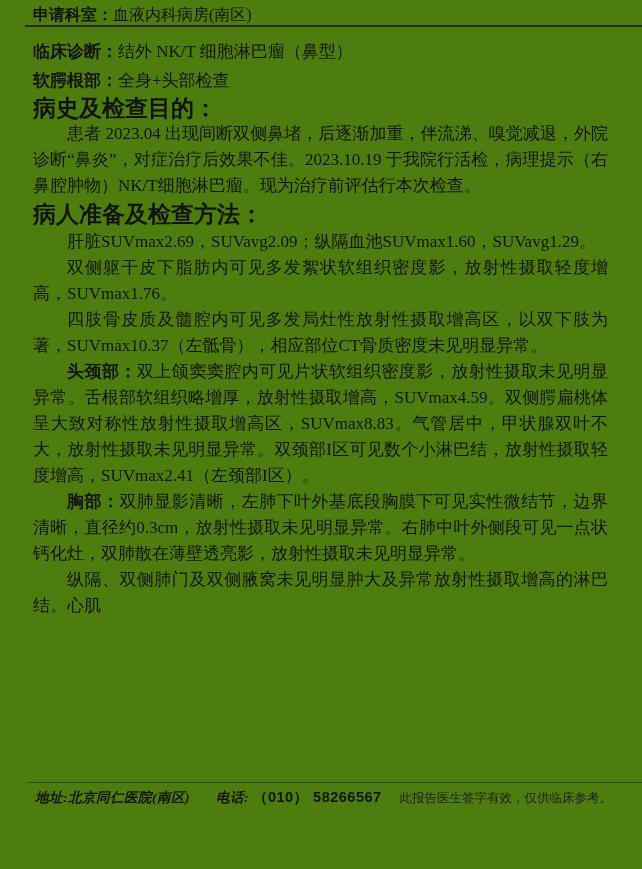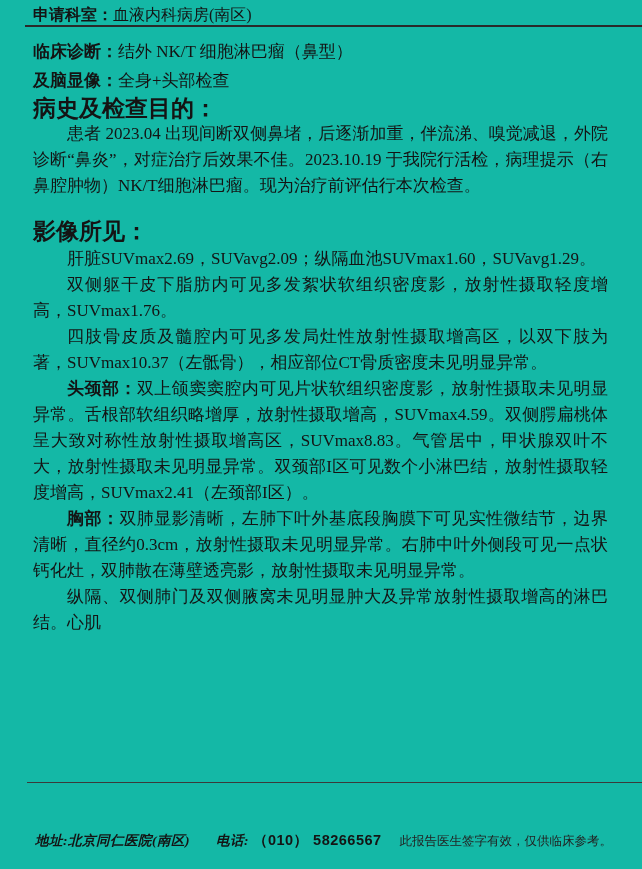--- a/index.html
+++ b/index.html
@@ -1,20 +1,20 @@
 <!DOCTYPE html>
 <html><head>
 <meta charset="utf-8">
 <style>
   html, body { margin: 0; padding: 0; background: #ffffff; }
   .page {
     position: relative;
     width: 642px;
     height: 869px;
-    background: #14b8a6;
+    background: #4d7c0f;
     color: #141414;
     font-family: "Liberation Serif", "DejaVu Serif", serif;
     box-sizing: border-box;
     padding: 4px 34px 12px 33px;
     overflow: hidden;
   }
   .row { white-space: nowrap; }
   .dept-row { font-size: 16px; line-height: 22px; }
   .label-b { font-weight: bold; }
   .top-rule {
@@ -56,21 +56,20 @@
     font-weight: bold;
     font-size: 13.5px;
     letter-spacing: 0.5px;
   }
   .footer-phone {
     margin-left: 26px;
     font-style: italic;
     font-weight: bold;
     font-size: 13.5px;
     letter-spacing: 0.5px;
-    margin-top: 43px;
   }
   .footer-phone-num {
     font-family: "Liberation Sans", "DejaVu Sans", sans-serif;
     font-style: normal;
     font-weight: bold;
     font-size: 14.5px;
     letter-spacing: 0.5px;
   }
   .footer-note {
     margin-left: auto;
@@ -87,33 +86,33 @@
     <span class="label-b">申请科室：</span><span>血液内科病房(南区)</span>
   </div>
 
   <div class="top-rule"></div>
 
   <div class="row diag-row">
     <span class="label-b">临床诊断：</span><span>结外 NK/T 细胞淋巴瘤（鼻型）</span>
   </div>
 
   <div class="row part-row">
-    <span class="label-b">及脑显像：</span><span>全身+头部检查</span>
+    <span class="label-b">软腭根部：</span><span>全身+头部检查</span>
   </div>
 
   <div>
     <div class="sec-heading">病史及检查目的：</div>
     <p class="para">患者 2023.04 出现间断双侧鼻堵，后逐渐加重，伴流涕、嗅觉减退，外院诊断“鼻炎”，对症治疗后效果不佳。2023.10.19 于我院行活检，病理提示（右鼻腔肿物）NK/T细胞淋巴瘤。现为治疗前评估行本次检查。</p>
   </div>
 
   <div>
+    <div class="sec-heading">病人准备及检查方法：</div>
   </div>
 
   <div>
-    <div class="sec-heading gap-before">影像所见：</div>
     <div class="findings-body">
       <p class="para"><span class="runin"></span><span>肝脏SUVmax2.69，SUVavg2.09；纵隔血池SUVmax1.60，SUVavg1.29。</span></p>
       <p class="para"><span class="runin"></span><span>双侧躯干皮下脂肪内可见多发絮状软组织密度影，放射性摄取轻度增高，SUVmax1.76。</span></p>
       <p class="para"><span class="runin"></span><span>四肢骨皮质及髓腔内可见多发局灶性放射性摄取增高区，以双下肢为著，SUVmax10.37（左骶骨），相应部位CT骨质密度未见明显异常。</span></p>
       <p class="para"><span class="runin">头颈部：</span><span>双上颌窦窦腔内可见片状软组织密度影，放射性摄取未见明显异常。舌根部软组织略增厚，放射性摄取增高，SUVmax4.59。双侧腭扁桃体呈大致对称性放射性摄取增高区，SUVmax8.83。气管居中，甲状腺双叶不大，放射性摄取未见明显异常。双颈部I区可见数个小淋巴结，放射性摄取轻度增高，SUVmax2.41（左颈部I区）。</span></p>
       <p class="para"><span class="runin">胸部：</span><span>双肺显影清晰，左肺下叶外基底段胸膜下可见实性微结节，边界清晰，直径约0.3cm，放射性摄取未见明显异常。右肺中叶外侧段可见一点状钙化灶，双肺散在薄壁透亮影，放射性摄取未见明显异常。</span></p>
       <p class="para"><span class="runin"></span><span>纵隔、双侧肺门及双侧腋窝未见明显肿大及异常放射性摄取增高的淋巴结。心肌</span></p>
     </div>
   </div>
 

